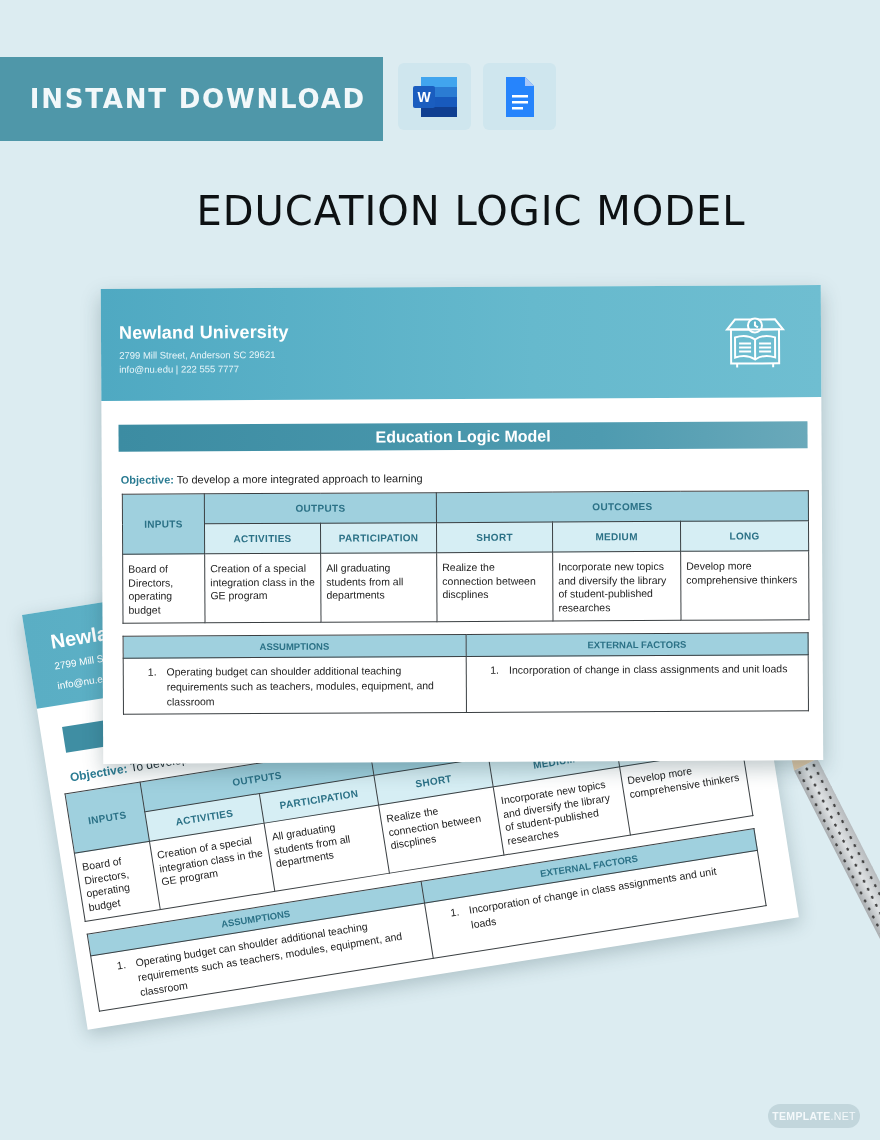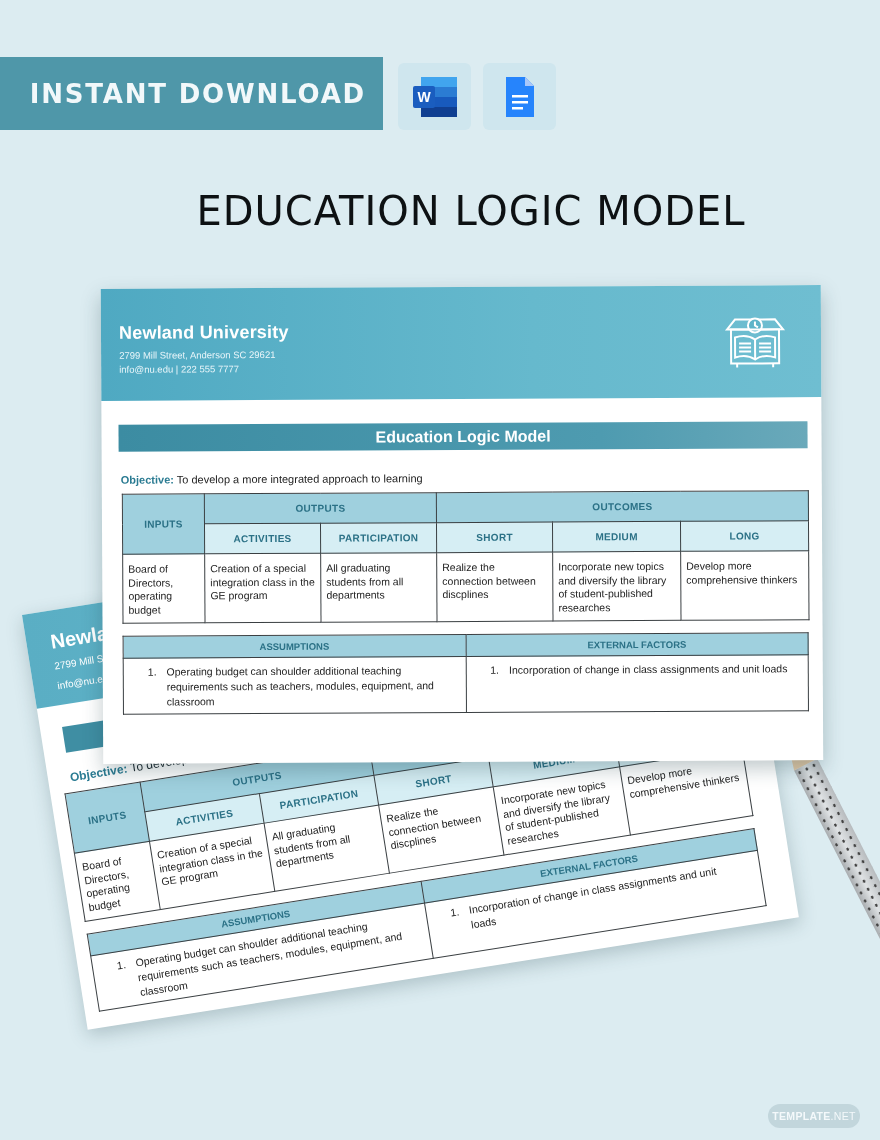--- a/index.html
+++ b/index.html
@@ -5,21 +5,21 @@
   * { box-sizing: border-box; margin: 0; padding: 0; }
   html, body { width: 880px; height: 1140px; overflow: hidden; }
   body {
     background: #dcecf1;
     font-family: "Liberation Sans", sans-serif;
     position: relative;
     color: #1f2a30;
   }
   
   .banner {
-    position: absolute; left: 0; top: 57px; width: 383px; height: 73px;
+    position: absolute; left: 0; top: 57px; width: 383px; height: 84px;
     background: #4f97a9;
     display: flex; align-items: center; justify-content: flex-end;
     padding-right: 17px;
   }
   .banner span {
     color: #f2f8fa; font-family: "DejaVu Sans", sans-serif;
     font-size: 26px; letter-spacing: 1.8px; font-weight: 600;
   }
   .app-tile {
     position: absolute; top: 63px; width: 73px; height: 67px;

